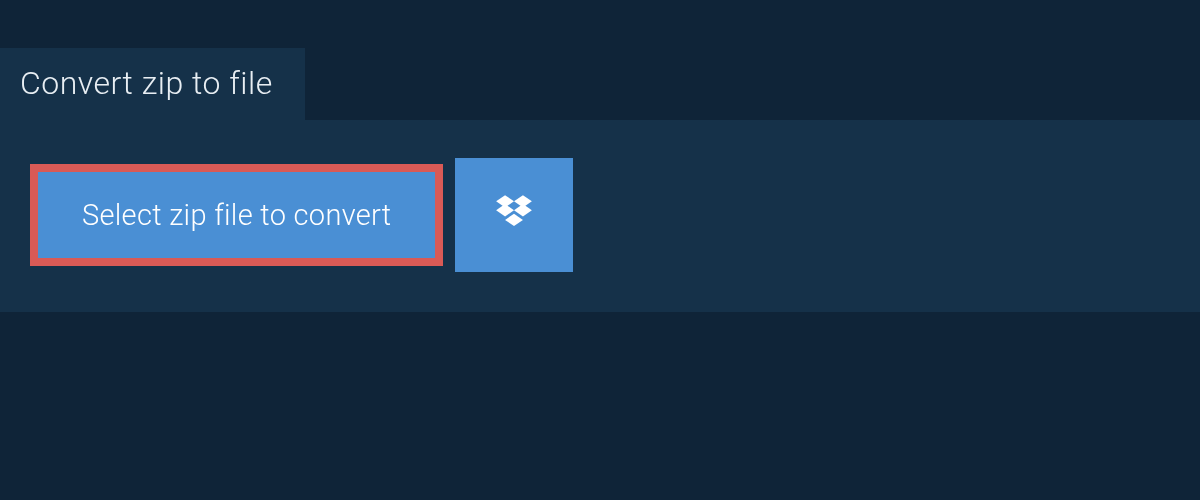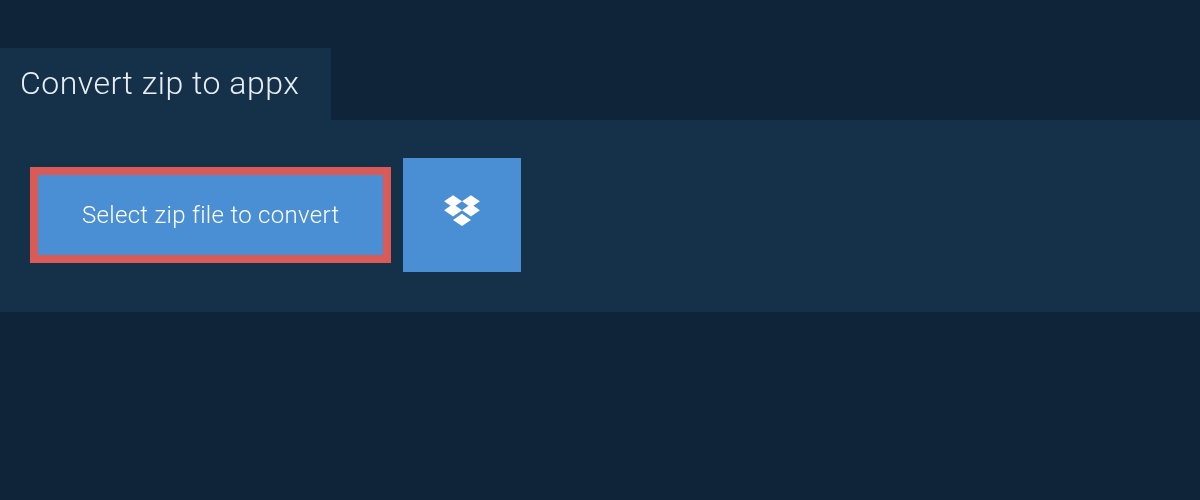--- a/index.html
+++ b/index.html
@@ -30,21 +30,21 @@
       background: #153149;
       padding: 38px 30px 40px 30px;
       display: flex;
       align-items: center;
       gap: 12px;
     }
     .select-button {
       background: #4a8fd4;
       border: 8px solid #d95a56;
       color: #ffffff;
-      font-size: 24px;
+      font-size: 29px;
       font-weight: 300;
       padding: 26px 44px;
       cursor: pointer;
       letter-spacing: 0.3px;
     }
     .dropbox-button {
       background: #4a8fd4;
       width: 118px;
       height: 114px;
       display: flex;
@@ -58,21 +58,21 @@
       fill: #ffffff;
     }
   </style>
 </head>
 <body>
 
 <div class="top-spacer"></div>
 
 <div class="tab-bar">
   <div class="tab">
-    <span>Convert zip to appx</span>
+    <span>Convert zip to file</span>
   </div>
 </div>
 
 <div class="panel">
   <div class="select-button">
     <span>Select zip file to convert</span>
   </div>
   <div class="dropbox-button">
     <span>
       <svg viewBox="0 0 64 64" xmlns="http://www.w3.org/2000/svg">

